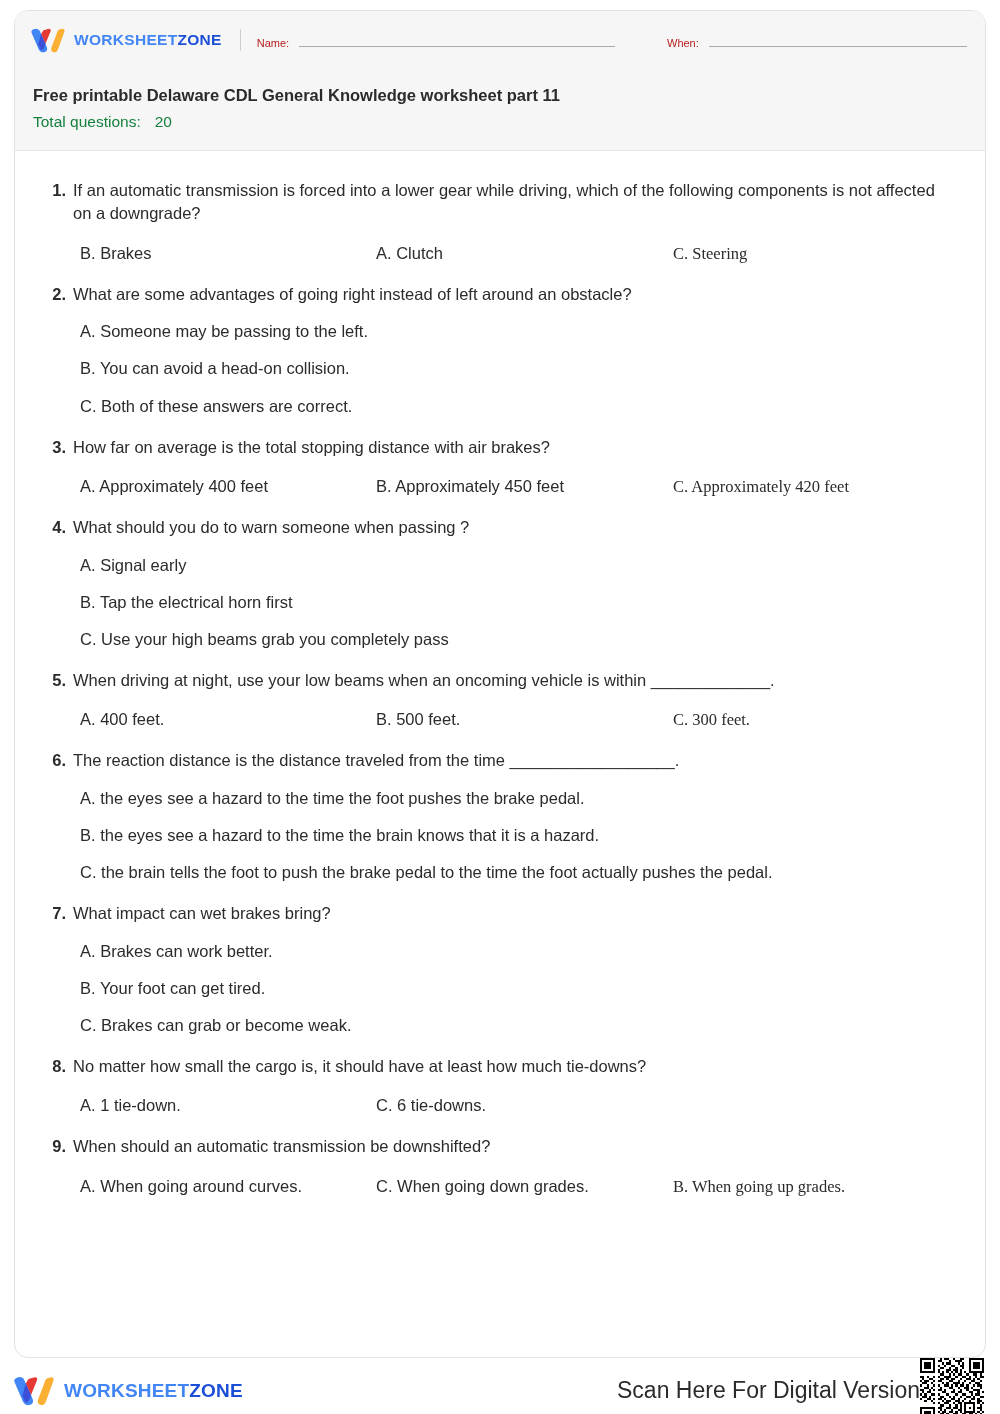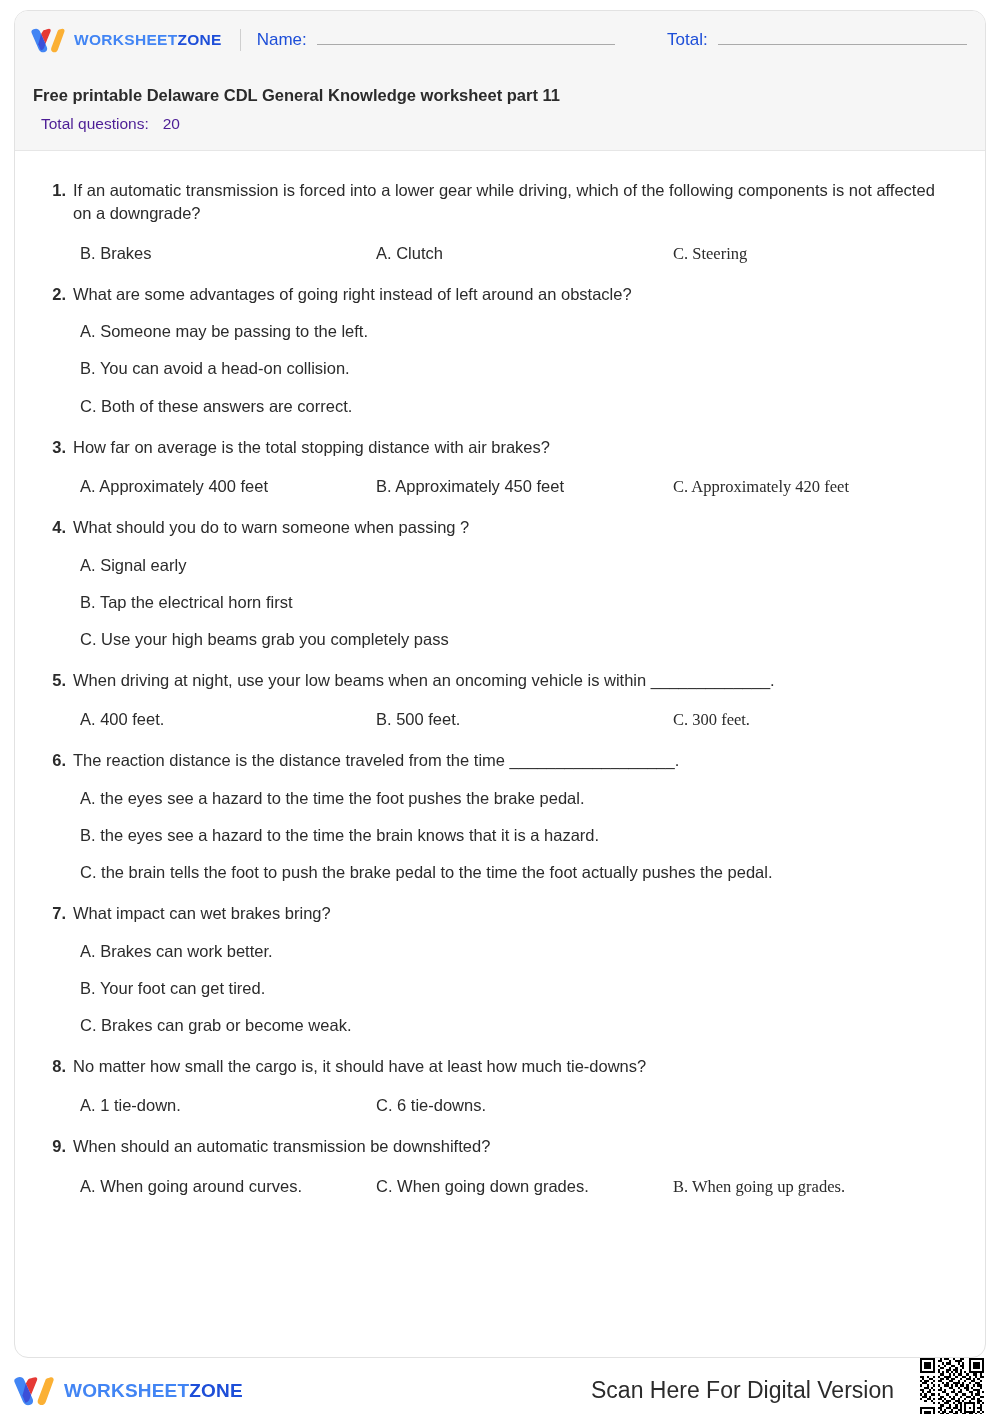--- a/index.html
+++ b/index.html
@@ -77,22 +77,22 @@
     flex: 0 0 auto;
   }
 
   .field {
     display: flex;
     align-items: baseline;
     flex: 1 1 auto;
     min-width: 0;
   }
   .field-label {
-    font-size: 17px;
-    color: #1d4ed8;
+    font-size: 11px;
+    color: #b91c1c;
     white-space: nowrap;
     flex: 0 0 auto;
   }
   .field-line {
     flex: 1 1 auto;
     border-bottom: 1px solid #aaaaaa;
     margin-left: 10px;
     height: 14px;
   }
   .field.name-field { max-width: 430px; }
@@ -105,23 +105,23 @@
   }
   .sheet-title {
     font-size: 16.5px;
     font-weight: bold;
     color: #2b2b2b;
     line-height: 1.25;
     margin: 0 0 6px 0;
   }
   .sheet-subtitle {
     font-size: 15.5px;
-    color: #4c1d95;
+    color: #15803d;
     line-height: 1.25;
-    margin: 8px;
+    margin: 0;
   }
   .sheet-subtitle .count { margin-left: 14px; }
 
   
   .sheet-body {
     padding: 28px 30px 10px 30px;
   }
 
   .question {
     margin-bottom: 18px;
@@ -194,21 +194,21 @@
   }
   .footer-brand .brand-mark { width: 40px; height: 31px; }
   .footer-brand .brand-text { font-size: 19px; letter-spacing: 0.2px; }
 
   .footer-spacer { flex: 1 1 auto; }
 
   .scan-text {
     font-size: 23px;
     color: #2b2b2b;
     white-space: nowrap;
-    margin-right: 26px;
+    margin-right: 0;
   }
   .qr {
     width: 64px;
     height: 64px;
     flex: 0 0 auto;
     display: block;
     background: #ffffff;
   }
 </style>
 </head>
@@ -231,21 +231,21 @@
       </div>
 
       <div class="brand-divider"></div>
 
       <div class="field name-field">
         <span class="field-label">Name:</span>
         <span class="field-line"></span>
       </div>
 
       <div class="field grade-field">
-        <span class="field-label">Total:</span>
+        <span class="field-label">When:</span>
         <span class="field-line"></span>
       </div>
     </div>
 
     <div class="header-titles">
       <div class="sheet-title">Free printable Delaware CDL General Knowledge worksheet part 11</div>
       <div class="sheet-subtitle"><span>Total questions:</span><span class="count">20</span></div>
     </div>
   </div>
 

